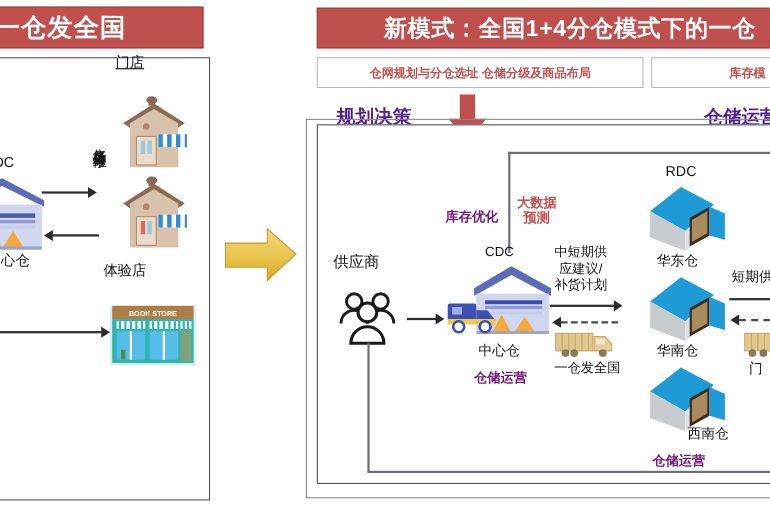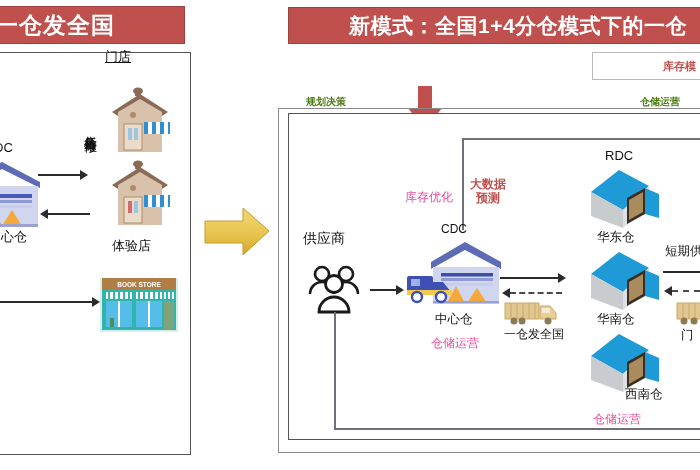--- a/index.html
+++ b/index.html
@@ -21,31 +21,31 @@
 
   .sub-box{
     background:#ffffff;border:1px solid #b9b9b9;
     color:#C0504D;font-weight:bold;font-size:11px;
     display:flex;align-items:center;justify-content:center;
     box-sizing:border-box;text-align:center;
   }
   .sub-1{left:288px;top:52px;width:297px;height:28px;}
   .sub-2{left:592px;top:52px;width:175px;height:28px;}
 
-  .stage-label{font-weight:bold;font-size:10px;color:#4d7c0f;white-space:nowrap;}
+  .stage-label{font-weight:bold;font-size:17px;color:#4c1d95;white-space:nowrap;}
 
   
   .panel{border:1px solid #555;box-sizing:border-box;background:#fff;}
   .panel-left{left:-52px;top:52px;width:243px;height:403px;}
   .panel-right{left:288px;top:113px;width:430px;height:327px;}
   .panel-right-outer{left:278px;top:108px;width:450px;height:345px;border:1px solid #8a8a8a;box-sizing:border-box;}
 
   
   .t{white-space:nowrap;font-size:13px;color:#111;}
-  .t-red{white-space:nowrap;font-size:11.5px;color:#ec4899;font-weight:normal;}
+  .t-red{white-space:nowrap;font-size:11.5px;color:#701a75;font-weight:bold;}
   .t-red-lg{white-space:nowrap;font-size:12px;color:#C0504D;font-weight:bold;line-height:1.15;}
   .t-v{writing-mode:vertical-rl;text-orientation:upright;font-size:13px;color:#111;line-height:1.0;letter-spacing:1px;}
   .t-c{font-size:12px;color:#111;line-height:1.18;text-align:center;white-space:nowrap;}
 
   
   .ln-h{background:#2b2b2b;height:1.6px;}
   .ln-g-h{background:#6f6f7a;height:1.6px;}
   .ln-g-v{background:#6f6f7a;width:1.6px;}
   .arrow-r{width:0;height:0;border-top:5px solid transparent;border-bottom:5px solid transparent;border-left:8px solid #2b2b2b;}
   .arrow-l{width:0;height:0;border-top:5px solid transparent;border-bottom:5px solid transparent;border-right:8px solid #2b2b2b;}
@@ -125,21 +125,21 @@
       <g fill="#2f8fd0">
         <rect x="46" y="40" width="4" height="12"></rect>
           <rect x="54" y="40" width="4" height="12"></rect>
         <rect x="62" y="40" width="4" height="12"></rect>
           <rect x="70" y="40" width="2" height="12"></rect>
       </g>
       <rect x="46" y="52" width="18" height="16" fill="#D8C2AB"></rect>
     </svg>
   </div>
 
-  <div class="abs t" style="left:112px;top:237px;">体验店</div>
+  <div class="abs t" style="left:94px;top:237px;">体验店</div>
 
   <div class="abs ln-h" style="left:-52px;top:301px;width:148px;"></div>
   <div class="abs arrow-r" style="left:92px;top:297px;"></div>
 
   <div class="abs" style="left:100px;top:278px;">
     <svg width="78" height="54" viewBox="0 0 78 54">
       <rect x="0" y="0" width="78" height="54" fill="#d6efec"></rect>
       <rect x="2" y="0" width="74" height="12" fill="#B07D45"></rect>
       <text x="39" y="9" font-family="Liberation Sans, sans-serif" font-size="6.5" font-weight="bold" fill="#ffffff" text-anchor="middle">BOOK STORE</text>
       <rect x="2" y="12" width="74" height="40" fill="#2FB5AE"></rect>
@@ -181,20 +181,23 @@
         </linearGradient>
       </defs>
       <polygon points="2,16 40,16 40,3 66,26 40,50 40,38 2,38" fill="url(#gold)" stroke="#C79B28" stroke-width="1"></polygon>
     </svg>
   </div>
 
   <div class="abs hdr-bar hdr-right">
     <span>新模式：全国1+4分仓模式下的一仓</span>
   </div>
 
+  <div class="abs sub-box sub-1">
+    <span>仓网规划与分仓选址  仓储分级及商品布局</span>
+  </div>
   <div class="abs sub-box sub-2">
     <span>库存模</span>
   </div>
 
   <div class="abs stage-label" style="left:306px;top:95px;">规划决策</div>
   <div class="abs stage-label" style="left:640px;top:95px;">仓储运营</div>
 
   <div class="abs" style="left:405px;top:84px;">
     <svg width="40" height="50" viewBox="0 0 40 50">
       <polygon points="13,2 27,2 27,24 37,24 20,46 3,24 13,24" fill="#C0504D"></polygon>
@@ -251,20 +254,25 @@
       <path d="M28 42 h10 l8 10 h-18 z" fill="#3D51B5"></path>
       <rect x="6" y="39" width="9" height="7" fill="#9fb0e8"></rect>
       <rect x="2" y="50" width="44" height="5" fill="#F2C94C"></rect>
       <circle cx="12" cy="57" r="5" fill="#ffffff" stroke="#3D51B5" stroke-width="2.4"></circle>
       <circle cx="36" cy="57" r="5" fill="#ffffff" stroke="#3D51B5" stroke-width="2.4"></circle>
     </svg>
   </div>
   <div class="abs t" style="left:435px;top:311px;font-size:12.5px;">中心仓</div>
   <div class="abs t-red" style="left:431px;top:335px;font-size:12px;">仓储运营</div>
 
+  <div class="abs t-c" style="left:504px;top:222px;line-height:1.25;">
+    <div>中短期供</div>
+    <div>应建议/</div>
+    <div>补货计划</div>
+  </div>
   <div class="abs ln-h" style="left:500px;top:277px;width:62px;"></div>
   <div class="abs arrow-r" style="left:558px;top:273px;"></div>
 
   <div class="abs dash-l" style="left:510px;top:292px;width:52px;"></div>
   <div class="abs arrow-l" style="left:502px;top:288px;"></div>
 
   <div class="abs" style="left:504px;top:300px;">
     <svg width="60" height="28" viewBox="0 0 60 28">
       <rect x="1" y="3" width="34" height="16" fill="#E0C68F" stroke="#C9A96A" stroke-width="1"></rect>
       <g stroke="#C9A96A" stroke-width="1">

